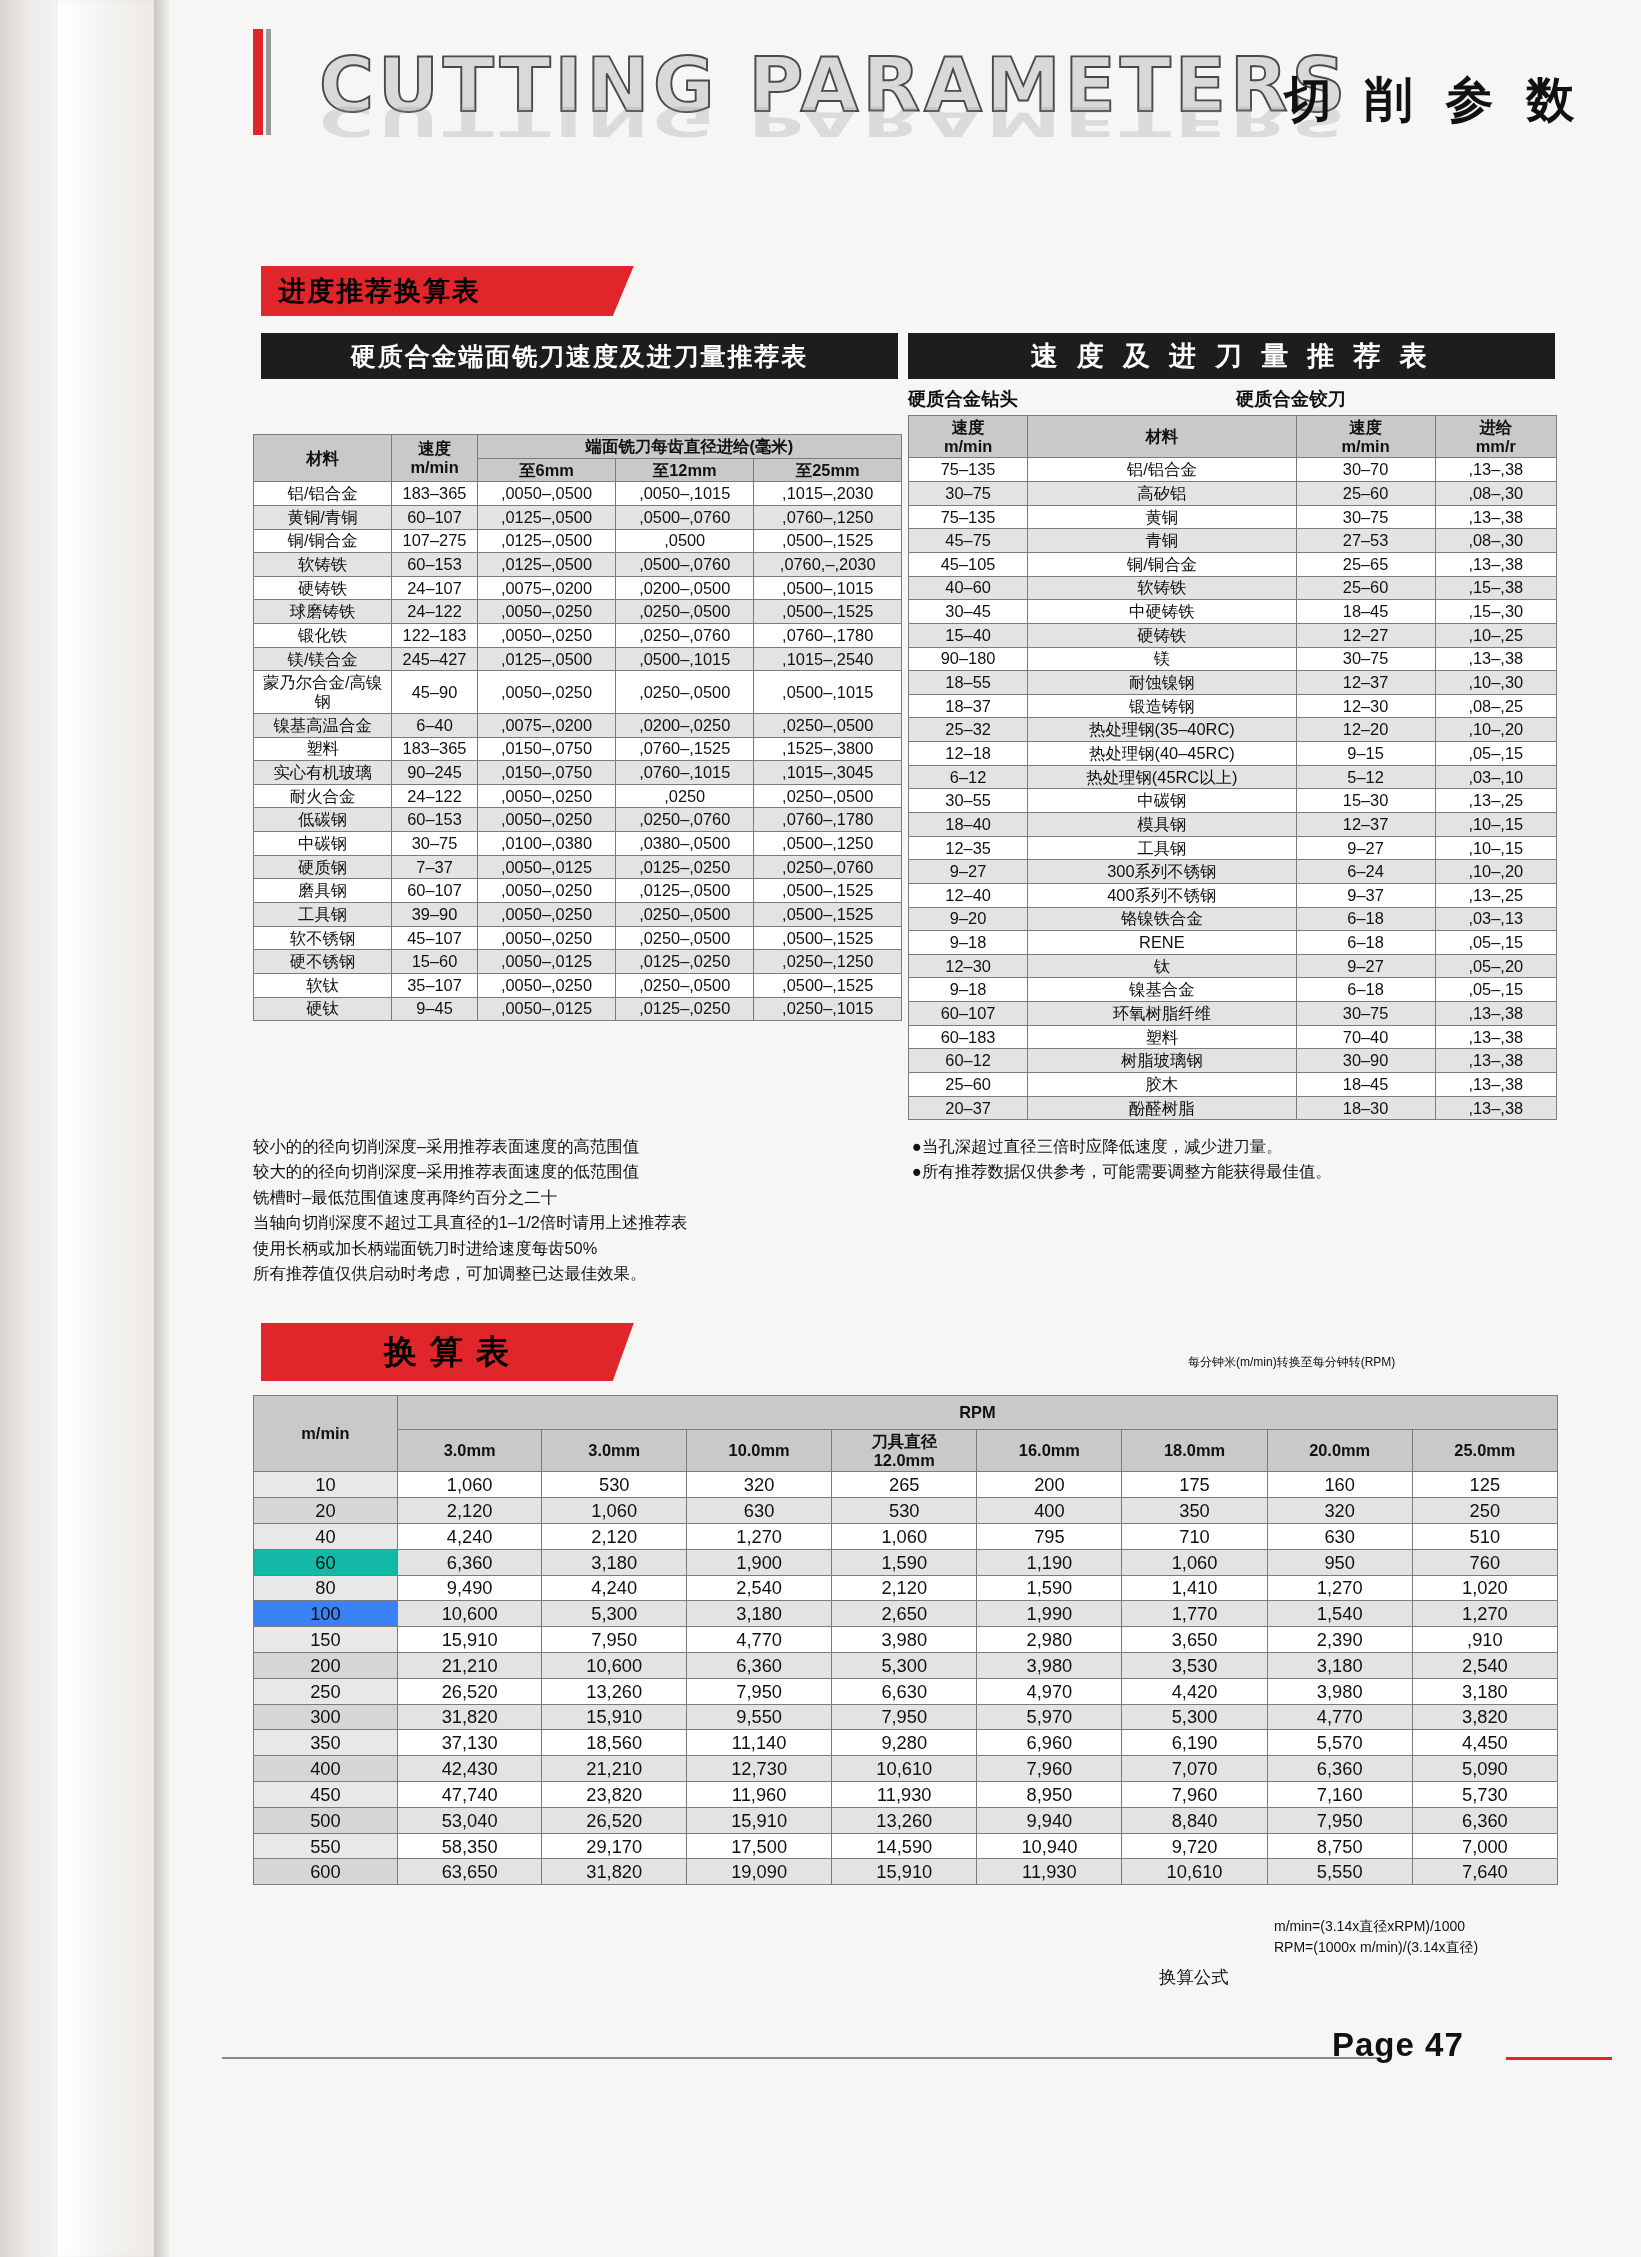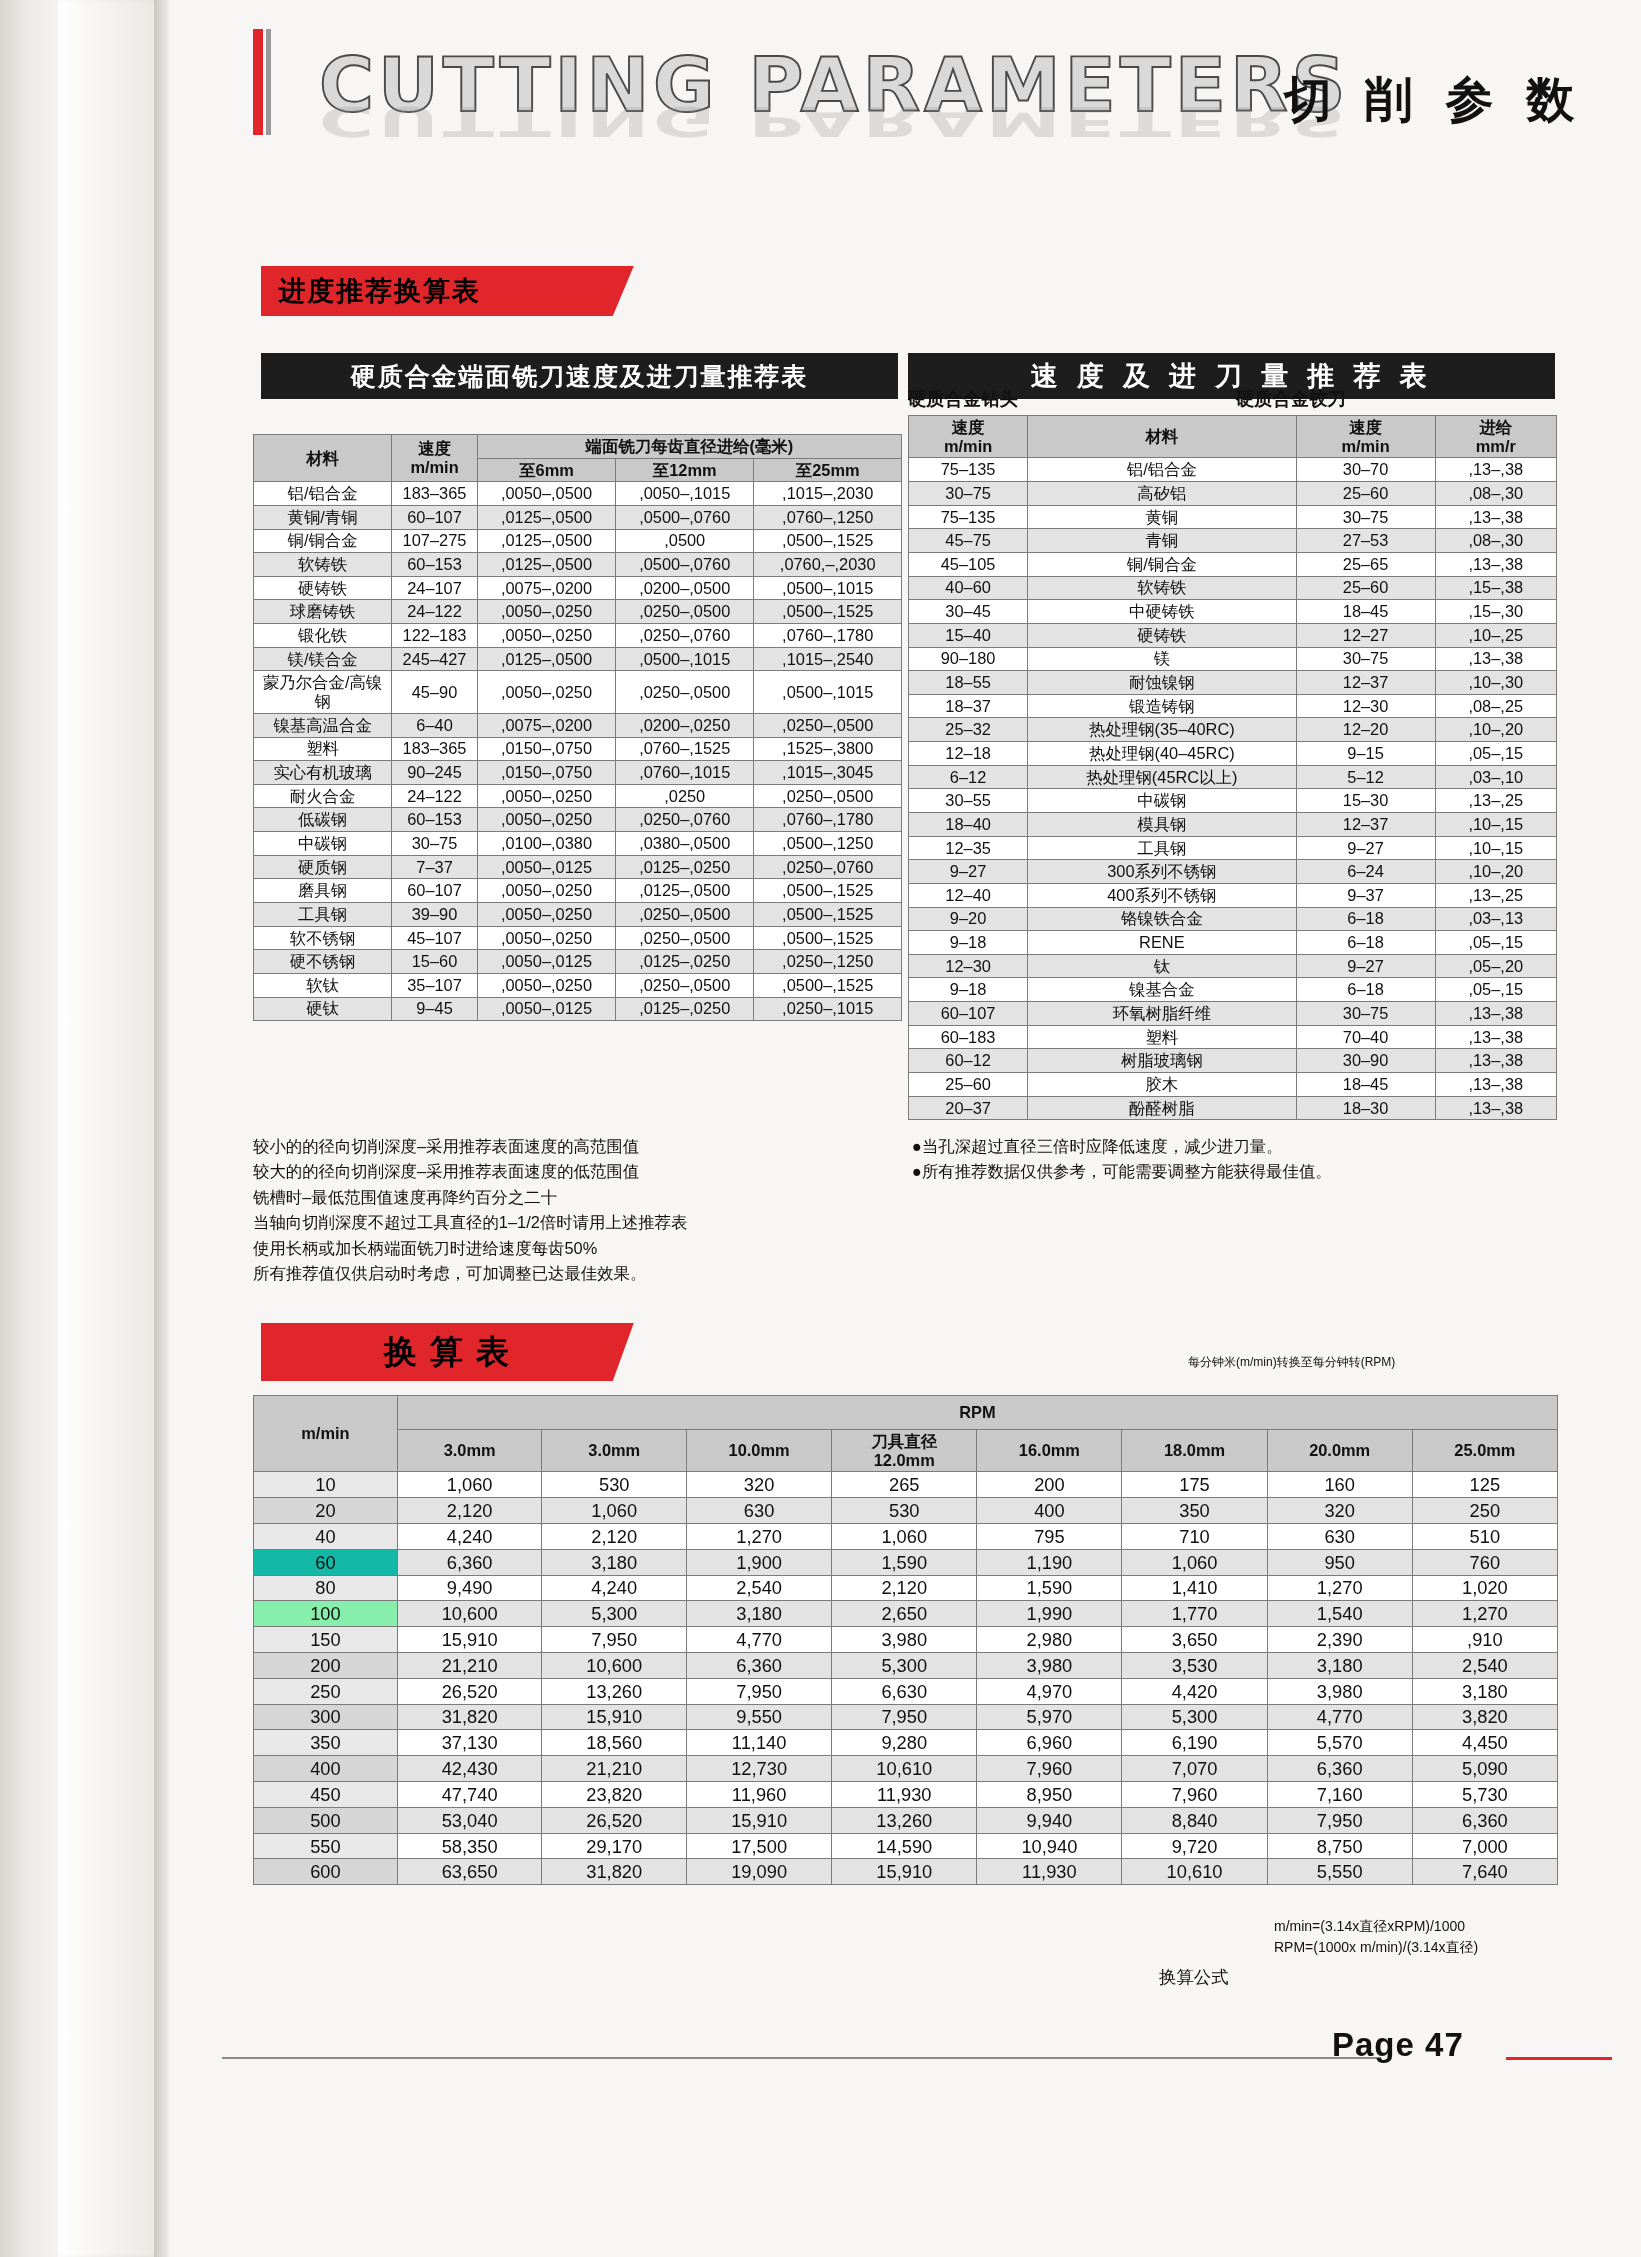--- a/index.html
+++ b/index.html
@@ -62,21 +62,21 @@
   
   .redtag{
     position:absolute;height:50px;background:#e1262b;color:#000000;
     font-size:27px;font-weight:bold;letter-spacing:1.9px;
     display:flex;align-items:center;padding:0 17.4px;
     clip-path:polygon(0 0,100% 0,calc(100% - 21px) 100%,0 100%);
   }
   .blacktag{
     position:absolute;height:46px;background:#1d1d1d;color:#fff;
     display:flex;align-items:center;justify-content:center;
-    font-size:25px;font-weight:bold;letter-spacing:1.9px;margin-top:20px;
+    font-size:25px;font-weight:bold;letter-spacing:1.9px;
   }
 
   
   table{border-collapse:collapse;font-size:16.4px;}
   .tbl td,.tbl th{border:1px solid #7b7b7b;padding:1.9px 3.9px;line-height:1.15;}
   .tbl th{background:#c9c9c9;font-weight:bold;text-align:center;font-size:16.4px;}
   .tbl td{text-align:center;background:#ffffff;}
   .tbl tr.alt td{background:#e3e3e3;}
   .matcell{text-align:left;padding-left:7.7px;}
 
@@ -559,21 +559,21 @@
             <td>9,490</td>
             <td>4,240</td>
             <td>2,540</td>
             <td>2,120</td>
             <td>1,590</td>
             <td>1,410</td>
             <td>1,270</td>
             <td>1,020</td>
           </tr>
           <tr class="alt">
-            <td style="background: #86efac;">100</td>
+            <td style="background: #3b82f6;">100</td>
             <td>10,600</td>
             <td>5,300</td>
             <td>3,180</td>
             <td>2,650</td>
             <td>1,990</td>
             <td>1,770</td>
             <td>1,540</td>
             <td>1,270</td>
           </tr>
           <tr>

